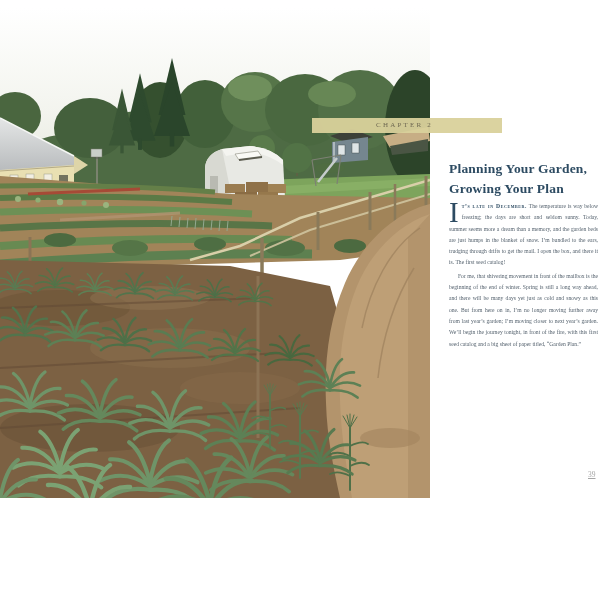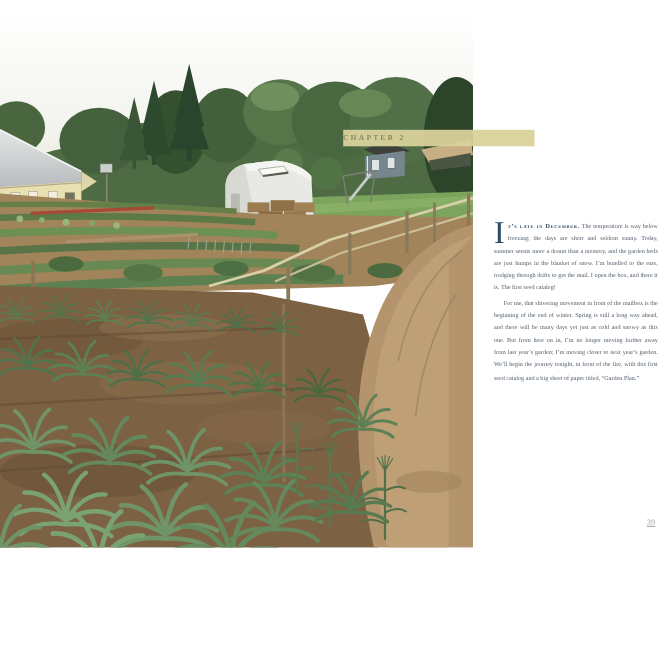--- a/index.html
+++ b/index.html
@@ -6,23 +6,23 @@
   body{
     width:600px;height:600px;background:#ffffff;position:relative;
     font-family:"Liberation Serif", serif;overflow:hidden;
   }
   .photo-figure{
     position:absolute;left:0;top:8px;width:430px;height:490px;
     overflow:hidden;z-index:1;
   }
   .photo-figure svg{display:block;}
   .chapter-band{
-    position:absolute;left:312px;top:118px;width:174px;height:15px;
+    position:absolute;left:312px;top:118px;width:190px;height:15px;
     background:rgba(217,209,155,0.95);z-index:3;
-    text-align:left;line-height:15px;
+    text-align:center;line-height:15px;
     font-size:7px;letter-spacing:2.2px;color:#6f6952;
     padding-right:5px;box-sizing:border-box;
   }
   .page-title{
     position:absolute;left:449px;top:150px;width:155px;z-index:2;
     color:#2d4b62;font-weight:bold;font-size:13.5px;line-height:20px;
     letter-spacing:0.2px;
   }
   .body-text{
     position:absolute;left:449px;top:201px;width:149px;z-index:2;
@@ -267,21 +267,21 @@
       <use href="#clump" transform="translate(90,505) scale(2.0)" stroke="#7ba273"></use>
       <use href="#clump" transform="translate(210,500) scale(2.1)" stroke="#65885c"></use>
     </g>
   </svg>
 </div>
 
 <div class="chapter-band">
   <span>CHAPTER 2</span>
 </div>
 
-<h1 class="page-title"><br>
-</h1>
+<h1 class="page-title"><span>Planning Your Garden,</span><br>
+<span>Growing Your Plan</span></h1>
 
 <div class="body-text">
   <p><span class="drop-cap">I</span><span class="lede">t’s late in December.</span><span> The temperature is way below freezing; the days are short and seldom sunny. Today, summer seems more a dream than a memory, and the garden beds are just humps in the blanket of snow. I’m bundled to the ears, trudging through drifts to get the mail. I open the box, and there it is. The first seed catalog!</span></p>
   <p class="second">For me, that shivering movement in front of the mailbox is the beginning of the end of winter. Spring is still a long way ahead, and there will be many days yet just as cold and snowy as this one. But from here on in, I’m no longer moving further away from last year’s garden; I’m moving closer to next year’s garden. We’ll begin the journey tonight, in front of the fire, with this first seed catalog and a big sheet of paper titled, “Garden Plan.”</p>
 </div>
 
 <div class="page-number">39</div>
 
 </body></html>

